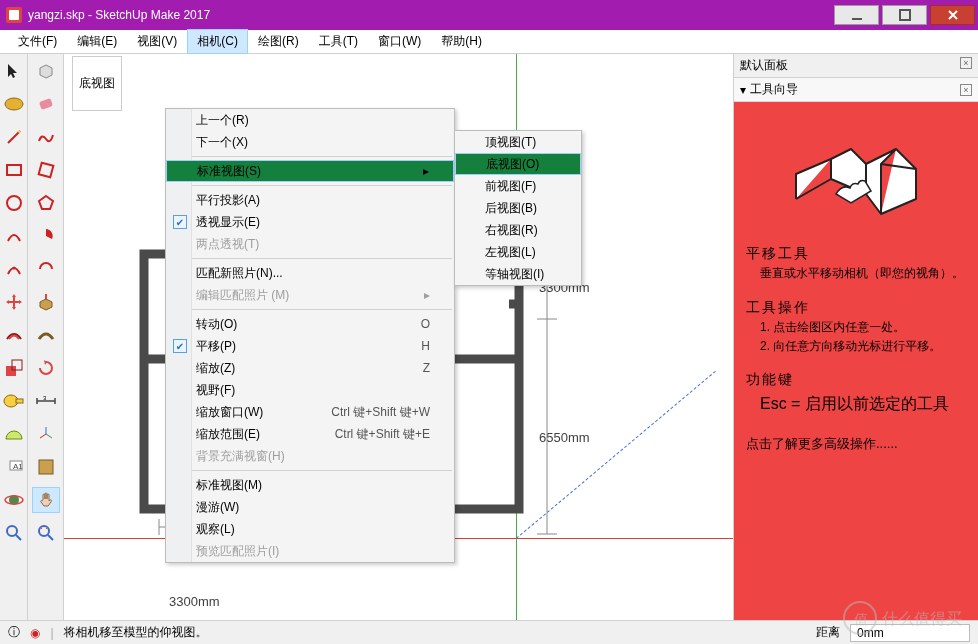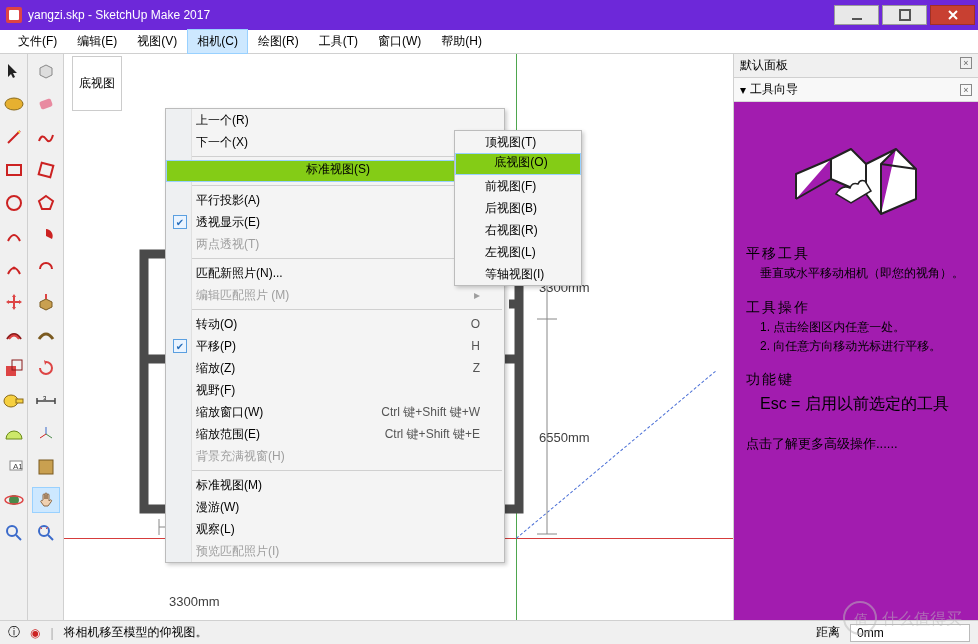--- a/index.html
+++ b/index.html
@@ -1,18 +1,18 @@
 <!DOCTYPE html>
 <html><head>
 <meta charset="utf-8">
 <style>
 * { margin: 0; padding: 0; box-sizing: border-box; font-family: "Microsoft YaHei", "SimSun", sans-serif; }
 body { width: 978px; height: 644px; overflow: hidden; background: #fff; position: relative; }
 
-.titlebar { height: 30px; background: #6d28d9; display: flex; align-items: center; color: #fff; font-size: 12px; }
+.titlebar { height: 30px; background: #a21caf; display: flex; align-items: center; color: #fff; font-size: 12px; }
 .titlebar .logo { width: 16px; height: 16px; margin: 0 6px; }
 .titlebar .title { flex: 1; }
 .winbtns { display: flex; }
 .winbtn { width: 45px; height: 20px; background: #e8e8e8; border: 1px solid #9b9b9b; margin-right: 3px; display: flex; align-items: center; justify-content: center; color: #555; cursor: pointer; }
 .winbtn.close { background: #c84031; color: #fff; border-color: #a03024; }
 
 .menubar { height: 24px; background: #fff; border-bottom: 1px solid #d0d0d0; display: flex; align-items: center; font-size: 12px; padding-left: 8px; }
 .menuitem { padding: 4px 10px; cursor: pointer; }
 .menuitem.active { background: #cde8ff; border: 1px solid #99d1ff; padding: 3px 9px; }
 
@@ -25,32 +25,32 @@
 .canvas { flex: 1; background: #fff; position: relative; overflow: hidden; }
 .viewlabel { position: absolute; top: 2px; left: 8px; font-size: 12px; border: 1px solid #ccc; padding: 18px 6px; background: #fff; }
 .axis-red { position: absolute; top: 484px; left: 0; right: 0; height: 1px; background: #d63c3c; }
 .axis-green { position: absolute; top: 0; bottom: 0; left: 452px; width: 1px; background: #4ea64e; }
 .axis-blue { position: absolute; top: 484px; left: 452px; width: 2px; height: 2px; }
 .axis-blue::after { content: ""; position: absolute; width: 260px; height: 1px; border-top: 1px dashed #4a6fd6; transform-origin: 0 0; transform: rotate(-40deg); top: 0; left: 0; }
 .floorplan { position: absolute; left: 75px; top: 195px; width: 390px; height: 310px; }
 .dim { position: absolute; font-size: 13px; color: #404040; }
 
 .dropdown { position: absolute; background: #f4f4f4; border: 1px solid #bcbcbc; box-shadow: 2px 2px 4px rgba(0,0,0,.2); font-size: 12px; }
-.dd1 { left: 165px; top: 54px; width: 340px; }
+.dd1 { left: 165px; top: 54px; width: 290px; }
 .dd2 { left: 454px; top: 76px; width: 128px; }
 .dd-row { height: 22px; display: flex; align-items: center; padding: 0 24px 0 30px; position: relative; cursor: pointer; }
-.dd-row.highlight { background: #84cc16; border: 1px solid #99d1ff; flex-direction: column; }
+.dd-row.highlight { background: #15803d; border: 1px solid #99d1ff; }
 .dd-row.disabled { color: #9e9e9e; pointer-events: none; }
 .dd-row .shortcut { margin-left: auto; color: #555; }
 .dd-row .arrow { margin-left: auto; }
 .dd-sep { height: 1px; background: #d0d0d0; margin: 3px 2px; }
 .dd-check { position: absolute; left: 7px; width: 14px; height: 14px; border: 1px solid #5a9fe0; background: #eaf4ff; display: flex; align-items: center; justify-content: center; color: #2a6fba; font-size: 10px; }
 .dd1 .leftstrip { position: absolute; top: 0; bottom: 0; left: 0; width: 26px; background: #eef0f2; border-right: 1px solid #e0e0e0; }
 
-.sidepanel { width: 245px; background: #a21caf; border-left: 1px solid #d0d0d0; font-size: 12px; }
+.sidepanel { width: 245px; background: #ef4444; border-left: 1px solid #d0d0d0; font-size: 12px; }
 .panel-header { background: #f0f0f0; border-bottom: 1px solid #d0d0d0; padding: 3px 6px; display: flex; justify-content: space-between; }
 .panel-sub { background: #f8f8f8; border-bottom: 1px solid #d8d8d8; padding: 3px 6px; display: flex; align-items: center; gap: 4px; }
 .panel-body { padding: 12px; font-size: 13px; line-height: 1.6; }
 .panel-body h4 { font-size: 14px; font-weight: normal; letter-spacing: 2px; margin-top: 6px; }
 .panel-illus { height: 120px; display: flex; align-items: center; justify-content: center; margin-bottom: 8px; }
 
 .statusbar { height: 24px; background: #f0f0f0; border-top: 1px solid #d0d0d0; display: flex; align-items: center; font-size: 12px; padding: 0 8px; gap: 10px; }
 .statusbar .st-msg { flex: 1; }
 .watermark { position: absolute; right: 6px; bottom: 4px; opacity: .5; }
 .closebox { width: 12px; height: 12px; border: 1px solid #888; font-size: 9px; line-height: 10px; text-align: center; color: #666; cursor: pointer; }

